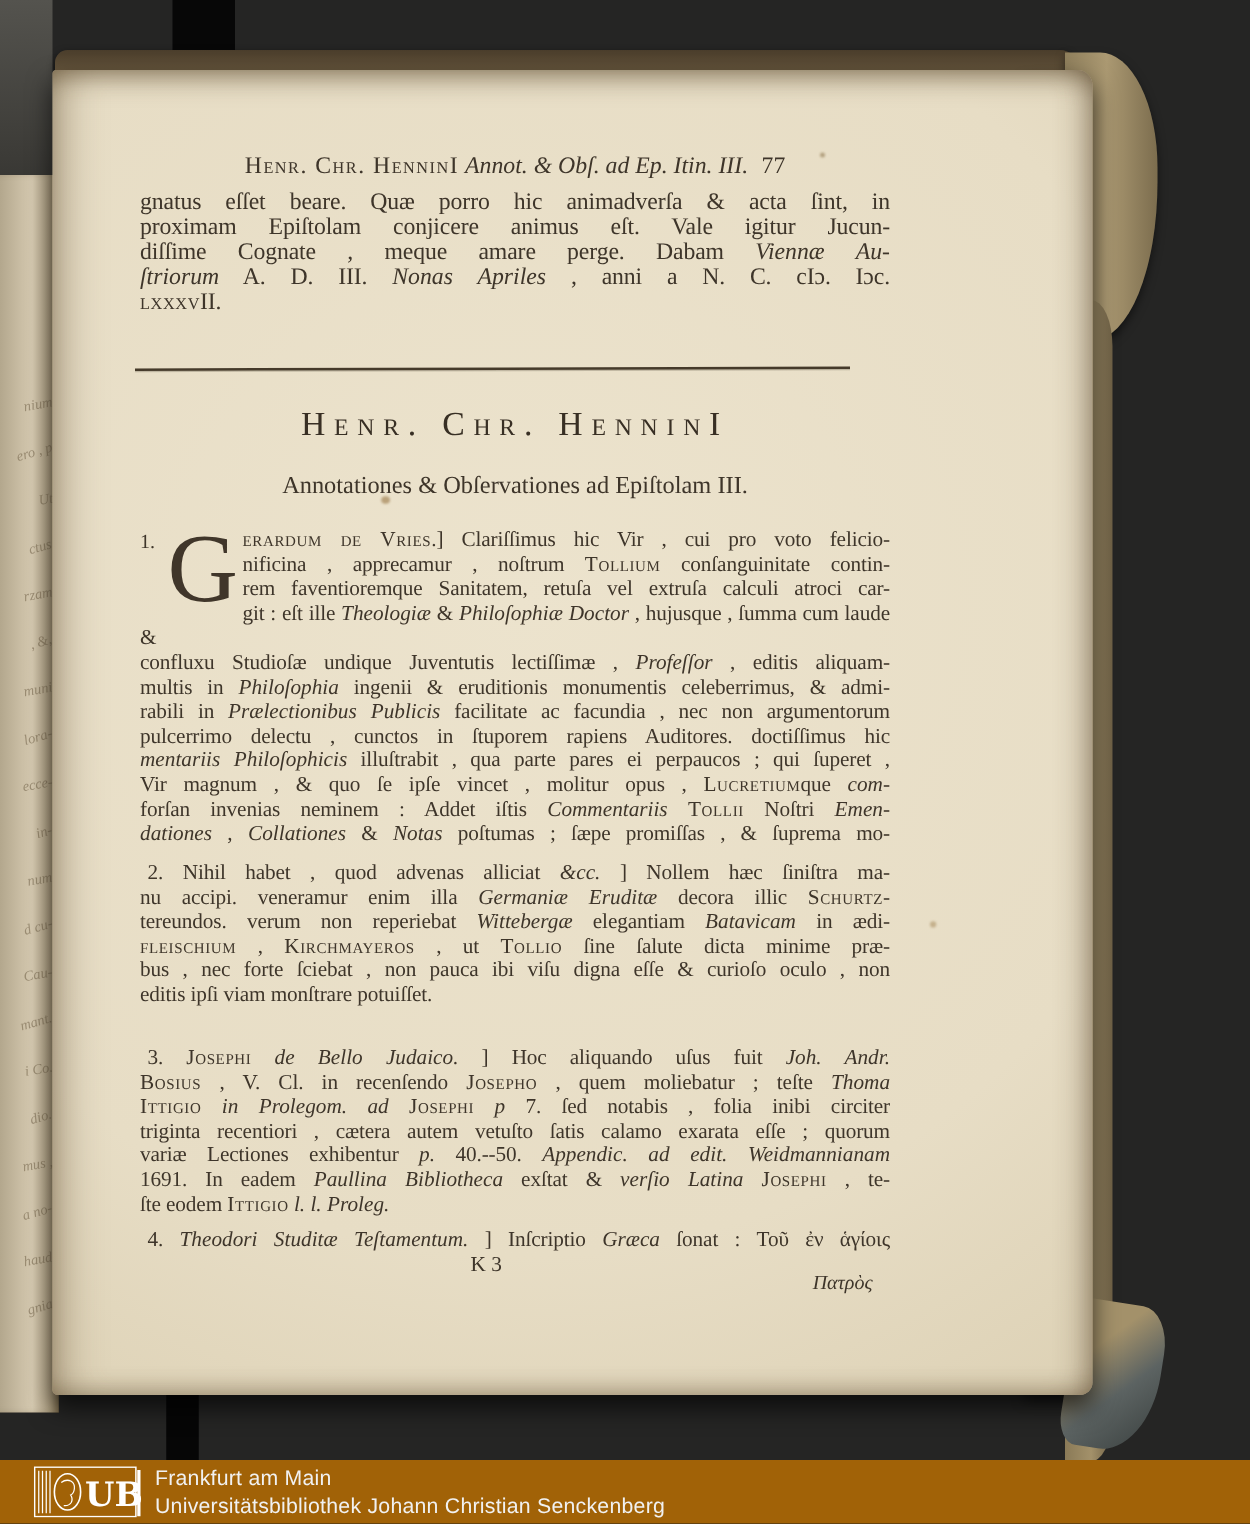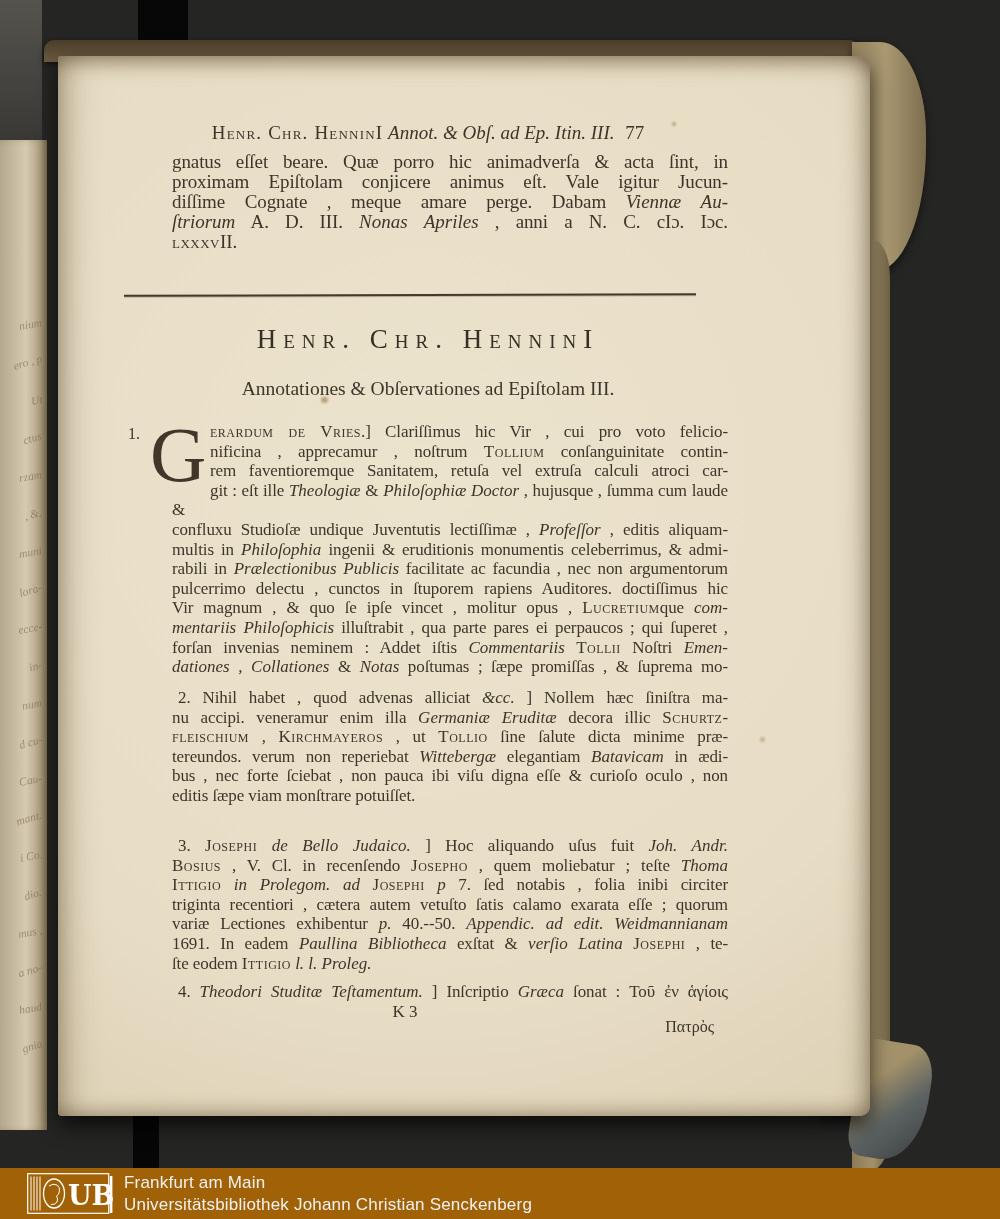--- a/index.html
+++ b/index.html
@@ -30,30 +30,30 @@
             background:linear-gradient(90deg,#8f7f5c,#ab9972 45%,#7c6d4e);
             border-radius:0 62% 70% 0/0 40% 55% 0;box-shadow:0 4px 8px rgba(0,0,0,.5);}
   .flap-strip{position:absolute;left:852px;top:240px;width:38px;height:930px;
               background:linear-gradient(90deg,#8a7a57,#a3916a 55%,#6f6146);
               border-radius:0 45% 50% 0/0 4% 4% 0;}
   .corner-br{position:absolute;left:854px;top:1042px;width:74px;height:118px;
              background:linear-gradient(135deg,#a3916a 30%,#5c6362 60%,#3a403f);
              border-radius:12% 30% 55% 20%;transform:rotate(9deg);}
 
   
-  .page{position:absolute;left:58px;top:56px;width:812px;height:1060px;
+  .page{position:absolute;left:42px;top:56px;width:812px;height:1060px;
         background:
           radial-gradient(120% 90% at 45% 40%,#ece3cd 0%,#e7ddc5 55%,#dbcfb2 85%,#cbbd9c 100%);
         border-radius:3px 12px 10px 4px;
         box-shadow:
           inset 0 16px 22px -12px rgba(70,50,20,.55),
           inset 26px 0 34px -20px rgba(95,75,45,.5),
           inset -18px 0 24px -12px rgba(80,60,35,.45),
           inset 0 -14px 20px -12px rgba(90,70,40,.4),
-          0 10px 20px rgba(0,0,0,.65);}
+          0 10px 20px rgba(0,0,0,.65); padding-left: 20px;}
   .stain{position:absolute;border-radius:50%;filter:blur(1px);}
   .stain.s1{left:263px;top:341px;width:7px;height:6px;background:rgba(146,110,56,.55);}
   .stain.s2{left:702px;top:681px;width:5px;height:5px;background:rgba(146,110,56,.4);}
   .stain.s3{left:614px;top:66px;width:4px;height:4px;background:rgba(120,90,45,.45);}
 
   
   .col{position:absolute;left:70px;top:0;width:600px;height:1060px;color:#3e352a;}
   .runhead{position:absolute;left:0;top:66px;width:100%;text-align:center;font-size:19px;white-space:nowrap;}
   .runhead .sc-name{font-variant:small-caps;letter-spacing:1.2px;}
   .runhead em{font-style:italic;}
@@ -65,32 +65,32 @@
   .sec-head{position:absolute;left:0;top:268px;width:100%;text-align:center;
             font-variant:small-caps;font-size:27px;letter-spacing:7px;color:#382f24;}
   .sec-sub{position:absolute;left:0;top:322px;width:100%;text-align:center;font-size:19.5px;}
   .sec-sub .num{}
 
   .para{position:relative;width:100%;font-size:17px;line-height:19.6px;}
   .p1{position:absolute;left:0;top:366px;}
   .p2{position:absolute;left:0;top:632px;}
   .p3{position:absolute;left:0;top:780px;}
   .p4{position:absolute;left:0;top:926px;}
-  .line{text-align:justify;text-align-last:justify;letter-spacing:-.1px;margin-left:44px;}
+  .line{text-align:justify;text-align-last:justify;letter-spacing:-.1px;}
   .line.last{text-align-last:left;}
   .line.ind{text-indent:6px;}
   .line em{letter-spacing:0;}
   .sc{font-variant:small-caps;letter-spacing:.5px;}
   .par-num{position:absolute;left:0;top:2px;font-size:16px;}
   .dropcap{float:left;height:58px;width:52px;margin:1px 8px 0 22px;
            font-size:78px;line-height:64px;color:#40362a;overflow:visible;}
 
   .sigline{position:absolute;left:0;top:946px;width:100%;text-align:center;font-size:17px;}
   .sigline .sig{margin-right:46px;}
-  .catchword{position:absolute;right:14px;top:962px;font-size:16px;}
+  .catchword{position:absolute;right:14px;top:962px;font-size:16px;font-style:italic;}
 
   
   .footer{position:absolute;left:0;top:1168px;width:1000px;height:54px;background:#a16207;}
   .logo{position:absolute;left:27px;top:5px;width:86px;height:41px;}
   .footer-text{position:absolute;left:124px;top:4px;color:#f1f1f1;
                font-family:"Liberation Sans","DejaVu Sans",sans-serif;
                font-size:17px;line-height:21.5px;letter-spacing:.2px;}
 </style>
 </head>
 <body>
@@ -164,32 +164,32 @@
           <span class="par-num">1.</span>
           <span class="dropcap">G</span>
           <div class="line"><span class="sc">erardum de Vries</span>.]  Clariſſimus hic Vir ,  cui pro voto felicio-</div>
           <div class="line">nificina , apprecamur ,  noſtrum <span class="sc">Tollium</span> conſanguinitate contin-</div>
           <div class="line">rem faventioremque Sanitatem,  retuſa vel extruſa calculi atroci car-</div>
           <div class="line">git : eſt ille <em>Theologiæ</em> &amp; <em>Philoſophiæ Doctor</em> ,  hujusque ,  ſumma cum laude &amp;</div>
           <div class="line">confluxu Studioſæ undique Juventutis lectiſſimæ ,  <em>Profeſſor</em> ,  editis aliquam-</div>
           <div class="line">multis in <em>Philoſophia</em> ingenii &amp; eruditionis monumentis celeberrimus, &amp; admi-</div>
           <div class="line">rabili in <em>Prælectionibus Publicis</em> facilitate ac facundia ,  nec non argumentorum</div>
           <div class="line">pulcerrimo delectu ,  cunctos in ſtuporem rapiens Auditores.  doctiſſimus hic</div>
+          <div class="line"><em>mentariis Philoſophicis</em> illuſtrabit ,  qua parte pares ei perpaucos ;  qui ſuperet ,</div>
           <div class="line">Vir magnum ,  &amp; quo ſe ipſe vincet ,  molitur opus ,  <span class="sc">Lucretium</span>que <em>com-</em></div>
-          <div class="line"><em>mentariis Philoſophicis</em> illuſtrabit ,  qua parte pares ei perpaucos ;  qui ſuperet ,</div>
           <div class="line">forſan invenias neminem :  Addet iſtis <em>Commentariis</em> <span class="sc">Tollii</span> Noſtri <em>Emen-</em></div>
           <div class="line"><em>dationes ,  Collationes</em> &amp; <em>Notas</em> poſtumas ;  ſæpe promiſſas ,  &amp; ſuprema mo-</div>
         </div>
       <div class="para p2">
           <div class="line ind">2.  Nihil habet ,  quod advenas alliciat <em>&amp;cc.</em> ]  Nollem hæc ſiniſtra ma-</div>
           <div class="line">nu accipi. veneramur enim illa <em>Germaniæ Eruditæ</em> decora illic <span class="sc">Schurtz</span>-</div>
+          <div class="line">tereundos.  verum non reperiebat <em>Wittebergæ</em> elegantiam <em>Batavicam</em> in ædi-</div>
           <div class="line"><span class="sc">fleischium</span> ,  <span class="sc">Kirchmayeros</span> ,  ut <span class="sc">Tollio</span> ſine ſalute dicta minime præ-</div>
-          <div class="line">tereundos.  verum non reperiebat <em>Wittebergæ</em> elegantiam <em>Batavicam</em> in ædi-</div>
           <div class="line">bus ,  nec forte ſciebat ,  non pauca ibi viſu digna eſſe &amp; curioſo oculo , non</div>
-          <div class="line last">editis ſæpe viam monſtrare potuiſſet.</div>
+          <div class="line last">editis ipſi viam monſtrare potuiſſet.</div>
         </div>
       <div class="para p3">
           <div class="line ind">3.  <span class="sc">Josephi</span> <em>de Bello Judaico.</em> ]  Hoc aliquando uſus fuit <em>Joh. Andr.</em></div>
           <div class="line"><span class="sc">Bosius</span> ,  V. Cl. in recenſendo <span class="sc">Josepho</span> ,  quem moliebatur ;  teſte <em>Thoma</em></div>
           <div class="line"><span class="sc">Ittigio</span> <em>in Prolegom. ad</em> <span class="sc">Josephi</span> <em>p</em> 7.  ſed notabis ,  folia inibi circiter</div>
           <div class="line">triginta recentiori ,  cætera autem vetuſto ſatis calamo exarata eſſe ;  quorum</div>
           <div class="line">variæ Lectiones exhibentur <em>p.</em> 40.--50.  <em>Appendic.  ad  edit.  Weidmannianam</em></div>
           <div class="line">1691.   In eadem <em>Paullina Bibliotheca</em> exſtat &amp; <em>verſio Latina</em> <span class="sc">Josephi</span> ,  te-</div>
           <div class="line last">ſte eodem <span class="sc">Ittigio</span> <em>l. l. Proleg.</em></div>
         </div>

